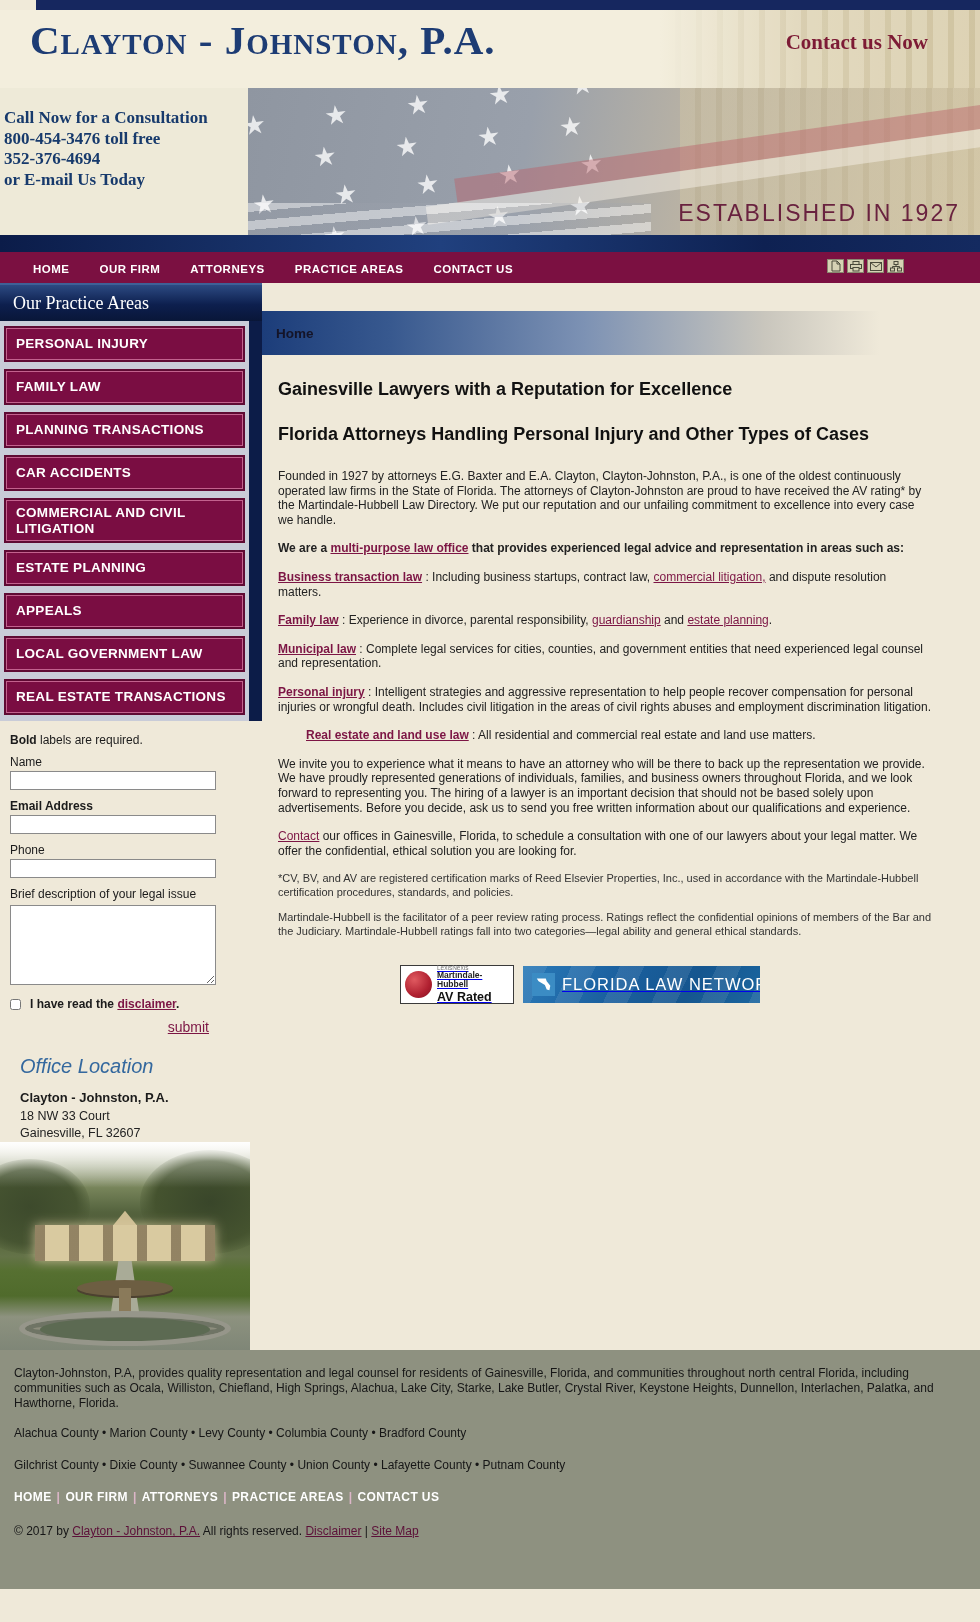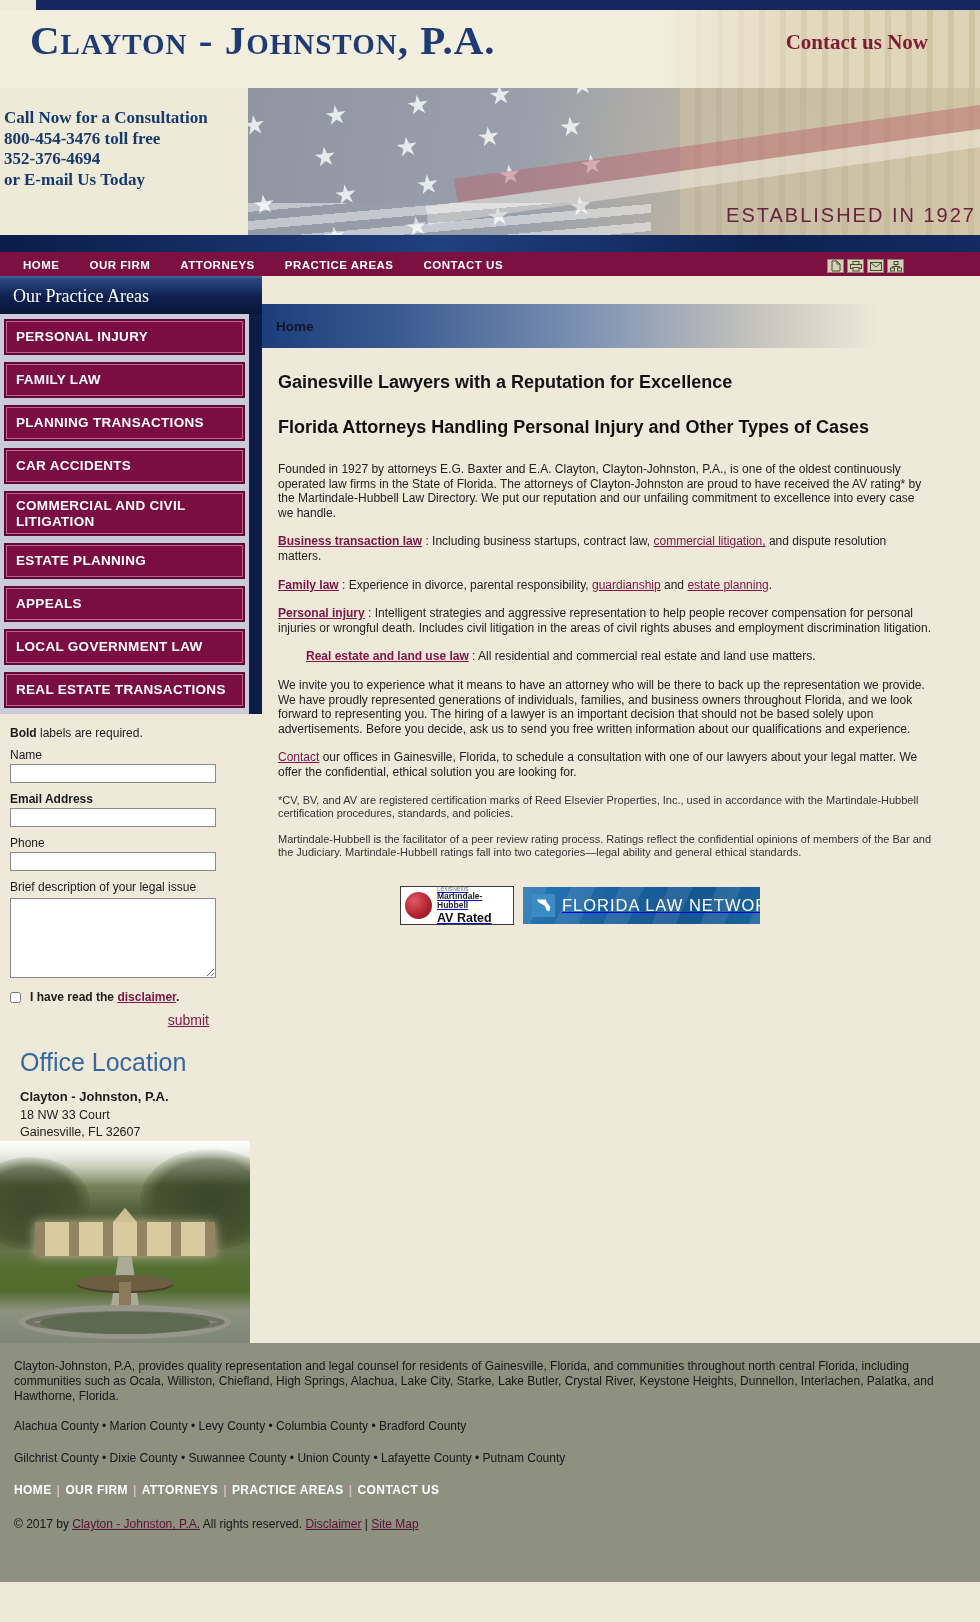--- a/index.html
+++ b/index.html
@@ -32,25 +32,25 @@
     color:rgba(255,255,255,.78); font-size:26px; line-height:40px; letter-spacing:26px;
     transform:rotate(-7deg); overflow:hidden; white-space:pre; }
   .banner-art { position:absolute; right:0; top:0; width:300px; height:100%;
     background:repeating-linear-gradient(90deg,#d3c7a6 0 15px,#c4b691 15px 21px); opacity:.45; }
   .banner-band1 { position:absolute; left:28%; top:34%; width:80%; height:24px;
     background:rgba(186,95,105,.45); transform:rotate(-8deg); }
   .banner-band2 { position:absolute; left:24%; top:52%; width:84%; height:18px;
     background:rgba(245,240,230,.5); transform:rotate(-8deg); }
   .banner-band3 { position:absolute; left:0; bottom:0; width:55%; height:32px;
     background:repeating-linear-gradient(175deg,rgba(255,255,255,.45) 0 9px,rgba(160,165,175,.22) 9px 18px); }
-  .established { position:absolute; right:4px; bottom:8px; color:#69223f; font-size:20px; letter-spacing:2px; }
+  .established { position:absolute; right:20px; bottom:8px; color:#69223f; font-size:23px; letter-spacing:2px; }
 
   
   .bluebar { height:17px; background:linear-gradient(to right,#0b1c49,#20407e 45%,#0e2152 78%,#142a60); }
-  .mainnav { height:24px; background:#7b1041; display:flex; align-items:center; position:relative; }
+  .mainnav { height:31px; background:#7b1041; display:flex; align-items:center; position:relative;padding-left:10px; }
   .mainnav a.nav-link { color:#fff; font-weight:bold; font-size:11.5px; letter-spacing:.5px;
     text-decoration:none; padding:0 15px; }
   .mainnav .nav-links { margin-left:8px; }
   .nav-icons { position:absolute; right:76px; top:7px; display:flex; gap:3px; }
   .nav-icon-btn { width:17px; height:14px; background:#d6d2b4; border:1px solid #8a8870;
     display:flex; align-items:center; justify-content:center; }
   .nav-icon-btn svg { display:block; }
 
   
   .layout { display:flex; height:1067px; background:#efe9d9; overflow:hidden; }
@@ -72,21 +72,21 @@
   .field-label { display:block; margin:4px 0 2px; }
   .field-label.bold { font-weight:bold; }
   .sideform input[type=text] { width:206px; height:19px; border:1px solid #8a8a8a; background:#fff; margin-bottom:5px; }
   .sideform textarea { width:206px; height:80px; border:1px solid #8a8a8a; background:#fff; resize:both; margin-top:2px; }
   .check-row { display:flex; align-items:flex-start; gap:9px; margin:9px 0 2px; font-weight:bold; }
   .check-row input { width:11px; height:11px; margin-top:2px; }
   .submit-row { text-align:right; padding-right:43px; margin:8px 0 6px; }
   .submit-link { color:#7c1544; font-size:14px; }
 
   .office { padding:6px 10px 0 20px; }
-  .office-heading { color:#34689e; font-size:25px; font-weight:normal; margin:8px 0 12px; }
+  .office-heading { color:#34689e; font-size:20px; font-weight:normal; margin:8px 0 12px;font-style:italic; }
   .office-name { font-weight:bold; font-size:13px; color:#1b1b1b; margin-bottom:3px; }
   .office-line { font-size:12.5px; color:#222; line-height:17px; }
 
   
   .photo { margin-top:auto; width:250px; height:312px; position:relative; overflow:hidden;
     background:linear-gradient(to bottom,#f2f0e4 0%,#cfd2c0 9%,#77845a 22%,#4d5c38 36%,#5a6940 48%,#647348 55%,#567031 62%,#506b2c 74%,#8d927f 84%,#7f8677 100%); }
   .photo .tree-l { position:absolute; left:-30px; top:8%; width:120px; height:46%; border-radius:50%;
     background:radial-gradient(ellipse at center,#3d4a2c 0%,#465431 55%,rgba(70,84,49,0) 75%); }
   .photo .tree-r { position:absolute; right:-30px; top:4%; width:140px; height:50%; border-radius:50%;
     background:radial-gradient(ellipse at center,#39462a 0%,#45532f 55%,rgba(69,83,47,0) 75%); }
@@ -276,22 +276,24 @@
 
     <div class="content">
       <div class="home-bar">
         <span>Home</span>
       </div>
       <div class="content-inner">
         <div class="content-heading">Gainesville Lawyers with a Reputation for Excellence</div>
         <div class="content-heading">Florida Attorneys Handling Personal Injury and Other Types of Cases</div>
         <div>
             <p class="para"><span>Founded in 1927 by attorneys E.G. Baxter and E.A. Clayton, Clayton-Johnston, P.A., is one of the oldest continuously operated law firms in the State of Florida. The attorneys of Clayton-Johnston are proud to have received the AV rating* by the Martindale-Hubbell Law Directory. We put our reputation and our unfailing commitment to excellence into every case we handle.</span></p>
+            <p class="para bold"><span>We are a </span><a href="#" class="seg-link">multi-purpose law office</a><span> that provides experienced legal advice and representation in areas such as:</span></p>
             <p class="para"><a href="#" class="seg-link" style="font-weight: bold;">Business transaction law</a><span> : Including business startups, contract law, </span><a href="#" class="seg-link">commercial litigation,</a><span> and dispute resolution matters.</span></p>
             <p class="para"><a href="#" class="seg-link" style="font-weight: bold;">Family law</a><span> : Experience in divorce, parental responsibility, </span><a href="#" class="seg-link">guardianship</a><span> and </span><a href="#" class="seg-link">estate planning</a><span>.</span></p>
+            <p class="para"><a href="#" class="seg-link" style="font-weight: bold;">Municipal law</a><span> : Complete legal services for cities, counties, and government entities that need experienced legal counsel and representation.</span></p>
             <p class="para"><a href="#" class="seg-link" style="font-weight: bold;">Personal injury</a><span> : Intelligent strategies and aggressive representation to help people recover compensation for personal injuries or wrongful death. Includes civil litigation in the areas of civil rights abuses and employment discrimination litigation.</span></p>
             <p class="para"><a href="#" class="seg-link" style="font-weight: bold; margin-left: 28px;">Real estate and land use law</a><span> : All residential and commercial real estate and land use matters.</span></p>
             <p class="para"><span>We invite you to experience what it means to have an attorney who will be there to back up the representation we provide. We have proudly represented generations of individuals, families, and business owners throughout Florida, and we look forward to representing you. The hiring of a lawyer is an important decision that should not be based solely upon advertisements. Before you decide, ask us to send you free written information about our qualifications and experience.</span></p>
             <p class="para"><a href="#" class="seg-link">Contact</a><span> our offices in Gainesville, Florida, to schedule a consultation with one of our lawyers about your legal matter. We offer the confidential, ethical solution you are looking for.</span></p>
             <p class="para small"><span>*CV, BV, and AV are registered certification marks of Reed Elsevier Properties, Inc., used in accordance with the Martindale-Hubbell certification procedures, standards, and policies.</span></p>
             <p class="para small"><span>Martindale-Hubbell is the facilitator of a peer review rating process. Ratings reflect the confidential opinions of members of the Bar and the Judiciary. Martindale-Hubbell ratings fall into two categories—legal ability and general ethical standards.</span></p>
           </div>
 
         <div class="badges">
           <a href="#" class="av-badge">

